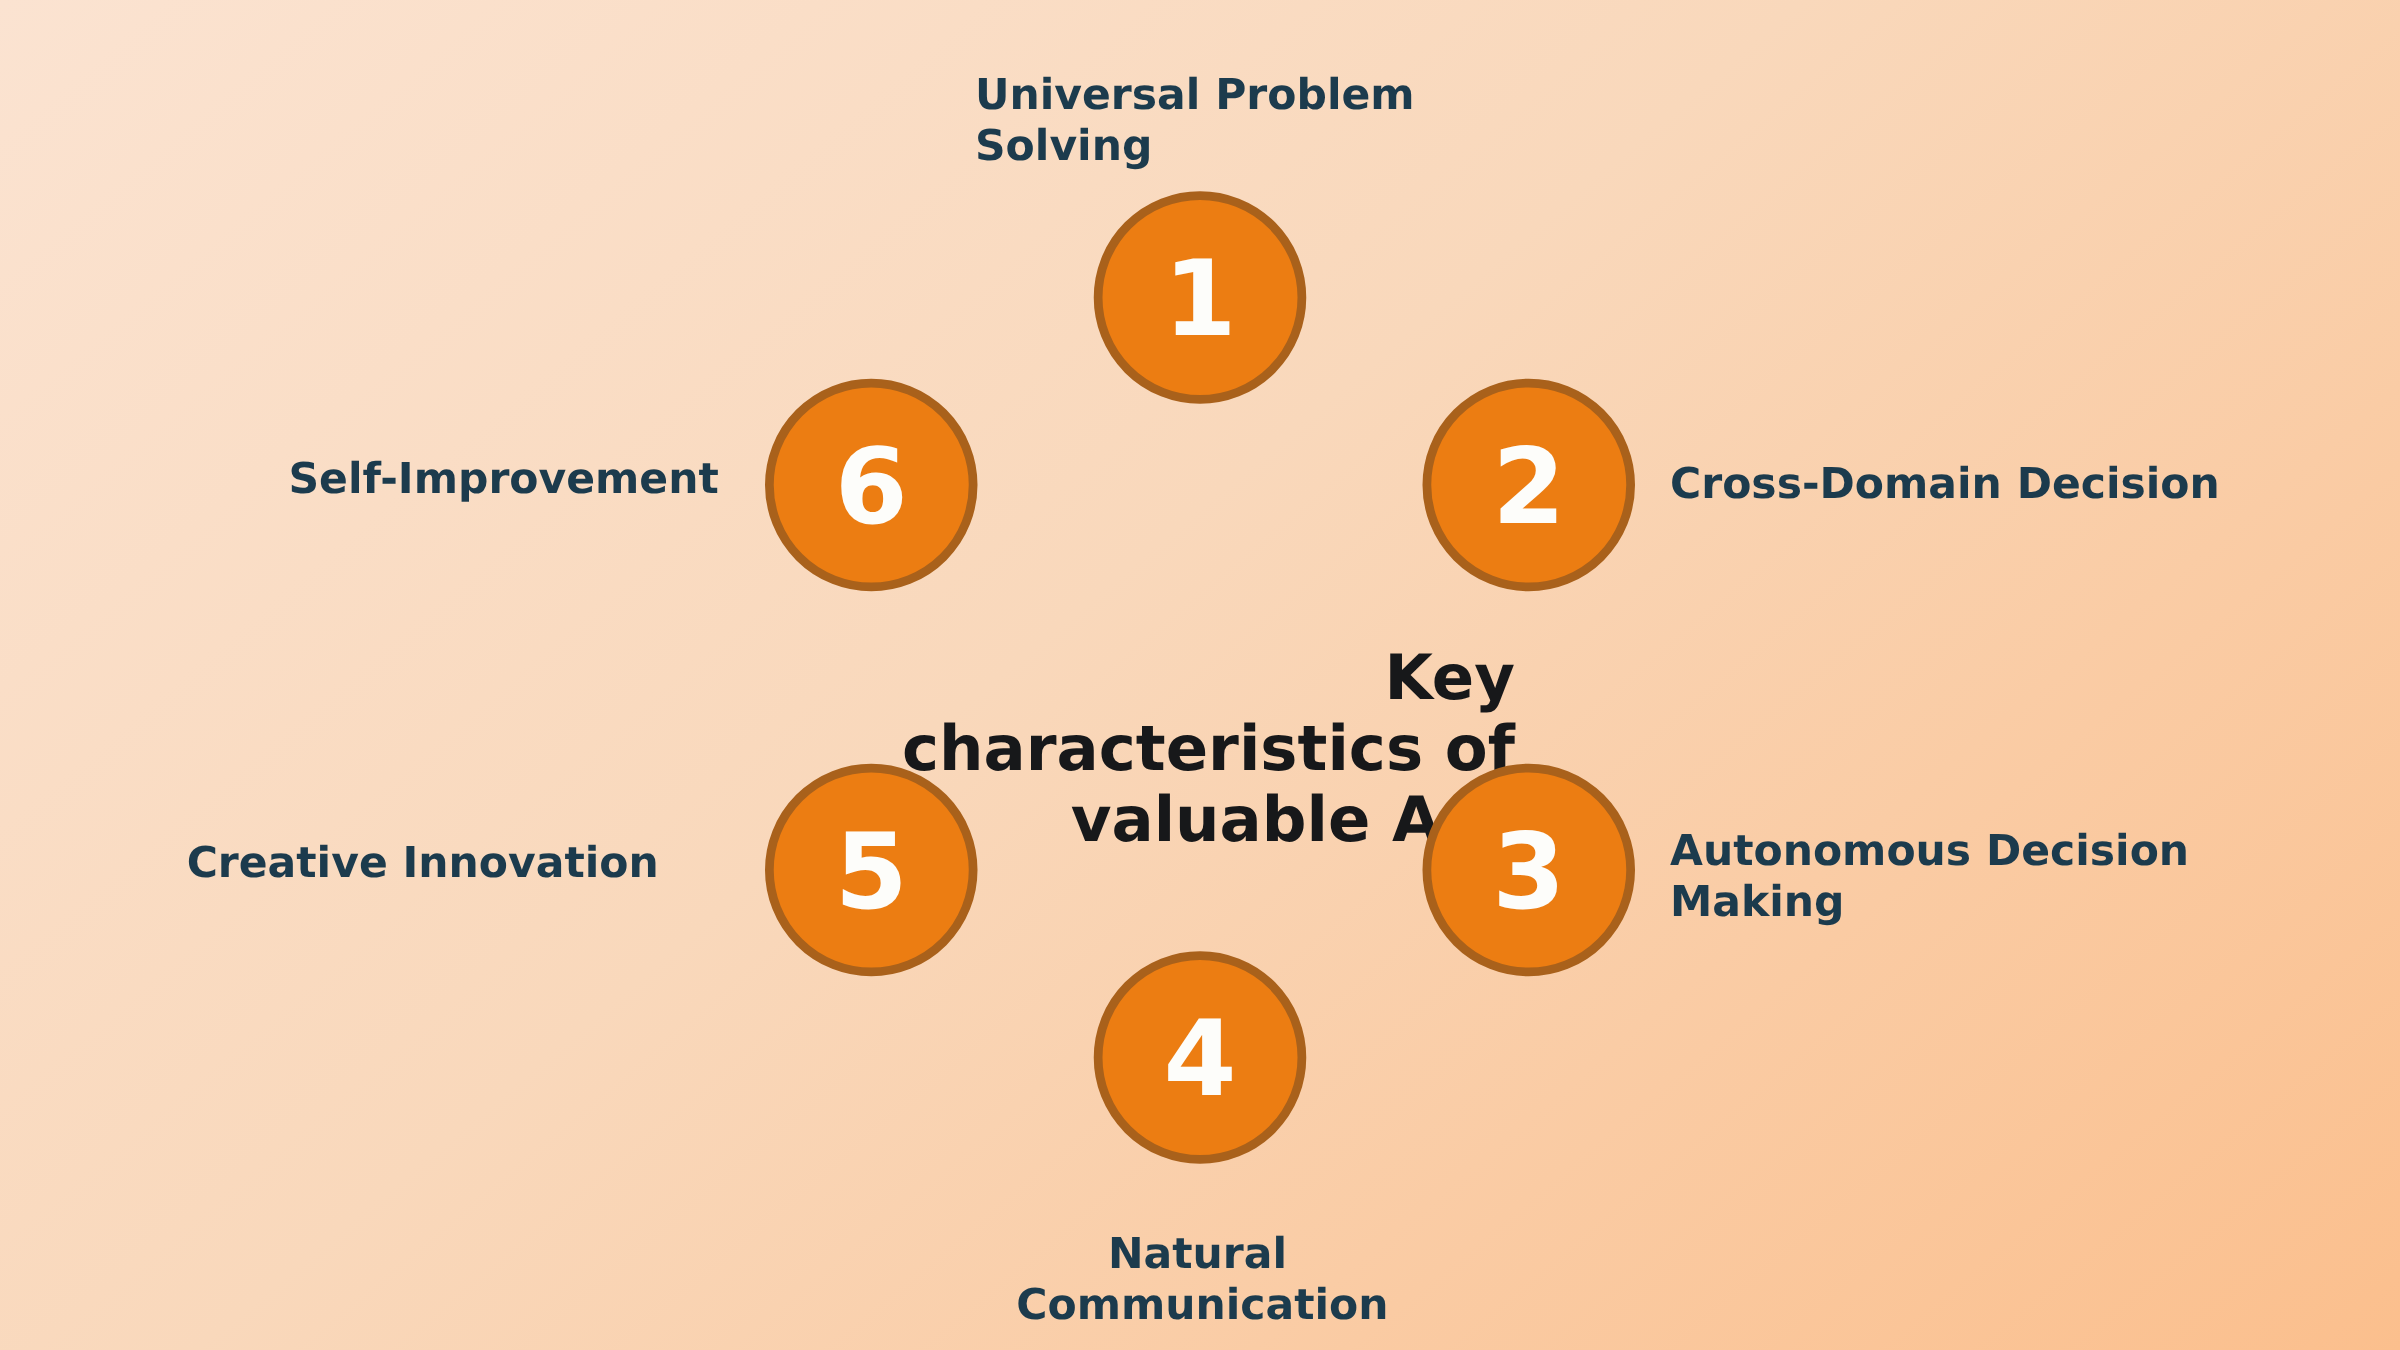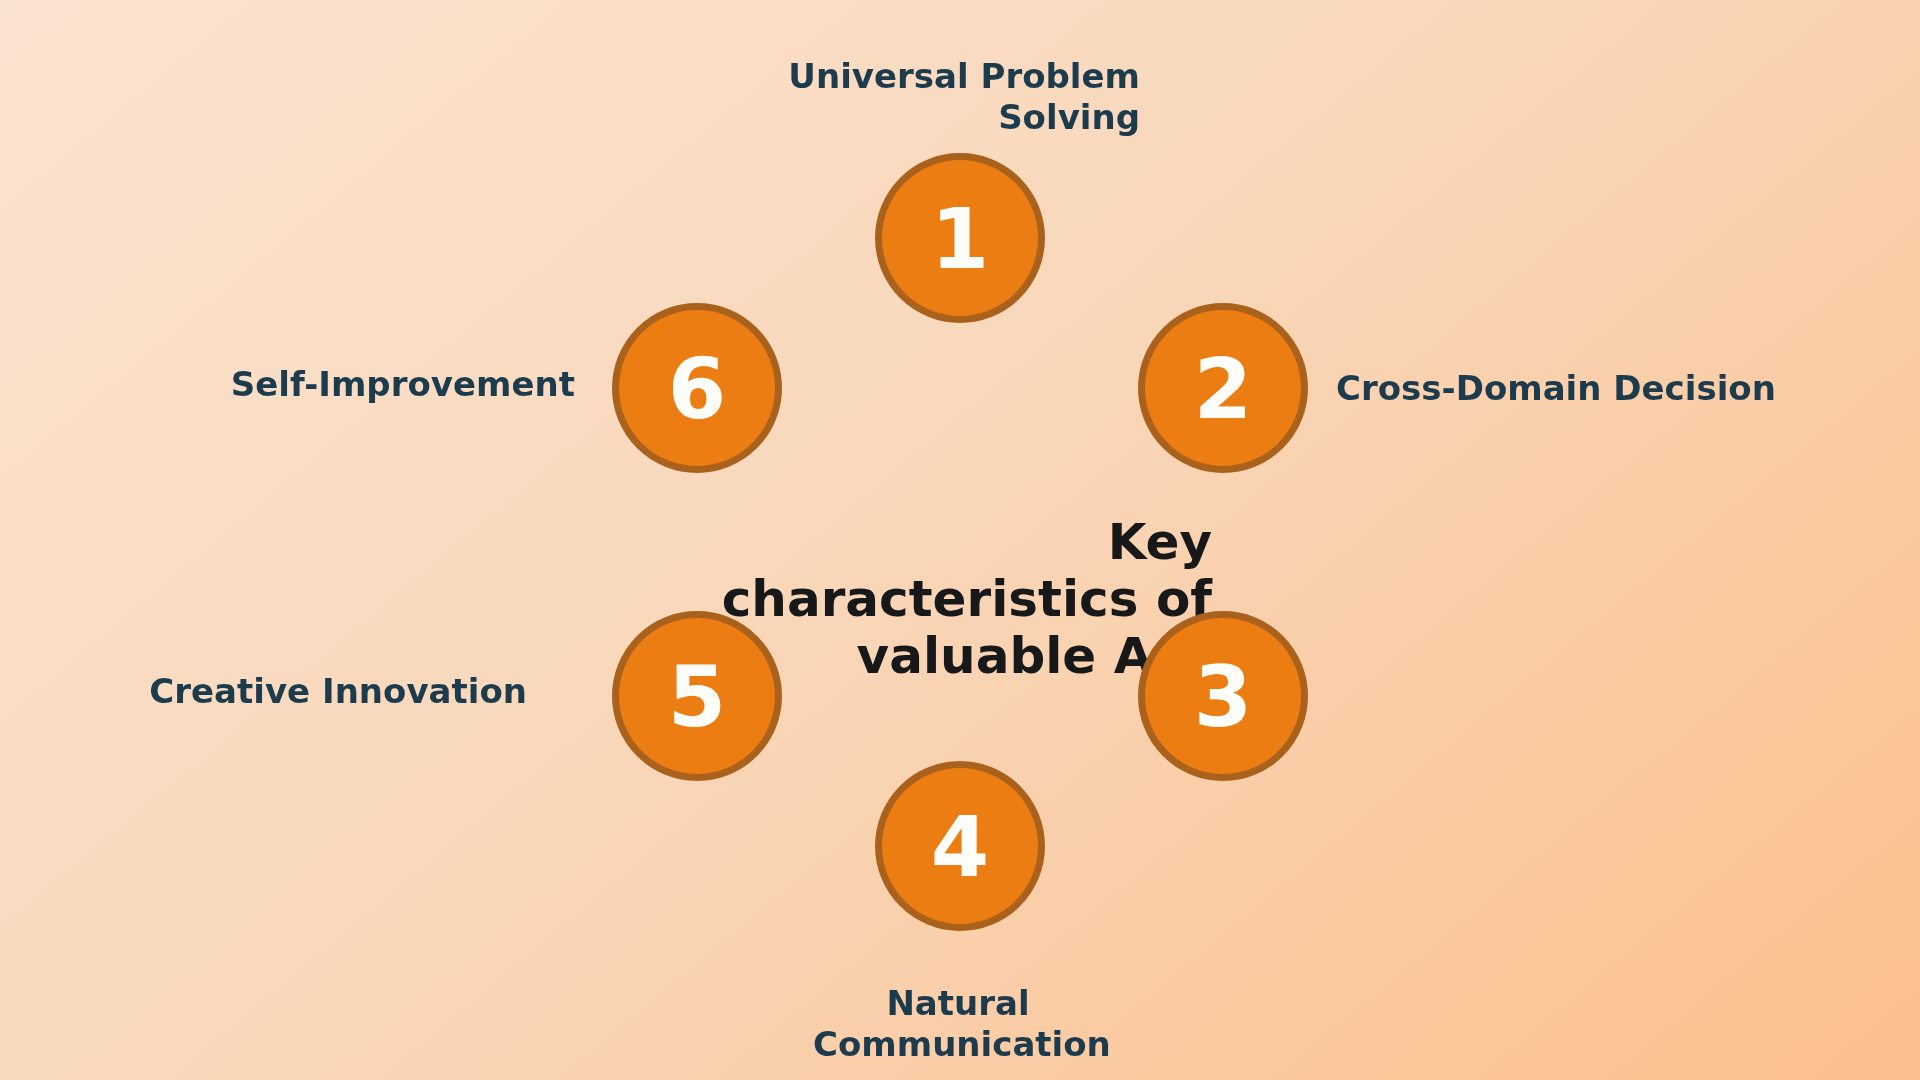--- a/index.html
+++ b/index.html
@@ -59,21 +59,21 @@
     color: #1c3b4d;
   }
   
   .c1 { left: 960px;  top: 238px; }
   .c2 { left: 1223px; top: 388px; }
   .c3 { left: 1223px; top: 696px; }
   .c4 { left: 960px;  top: 846px; }
   .c5 { left: 697px;  top: 696px; }
   .c6 { left: 697px;  top: 388px; }
 
-  .l1 { left: 780px; top: 56px;  width: 360px; text-align: right; }
+  .l1 { left: 780px; top: 56px;  width: 360px; text-align: left; }
   .l2 { left: 1336px; top: 388px; transform: translateY(-50%); white-space: nowrap; }
   .l3 { left: 1336px; top: 702px; transform: translateY(-50%); width: 420px; text-align: left; }
   .l4 { left: 813px; top: 936px; width: 290px; text-align: center; margin-top: 47px; }
   .l5 { right: 1393px; top: 691px; transform: translateY(-50%); white-space: nowrap; text-align: right; }
   .l6 { right: 1345px; top: 384px; transform: translateY(-50%); white-space: nowrap; text-align: right; }
 </style>
 </head>
 <body>
 
 <div class="stage">
@@ -86,20 +86,21 @@
   <div class="label l1">Universal Problem Solving</div>
 
   <div class="circle c2">
     <span class="number">2</span>
   </div>
   <div class="label l2">Cross-Domain Decision</div>
 
   <div class="circle c3">
     <span class="number">3</span>
   </div>
+  <div class="label l3">Autonomous Decision Making</div>
 
   <div class="circle c4">
     <span class="number">4</span>
   </div>
   <div class="label l4">Natural Communication</div>
 
   <div class="circle c5">
     <span class="number">5</span>
   </div>
   <div class="label l5">Creative Innovation</div>

